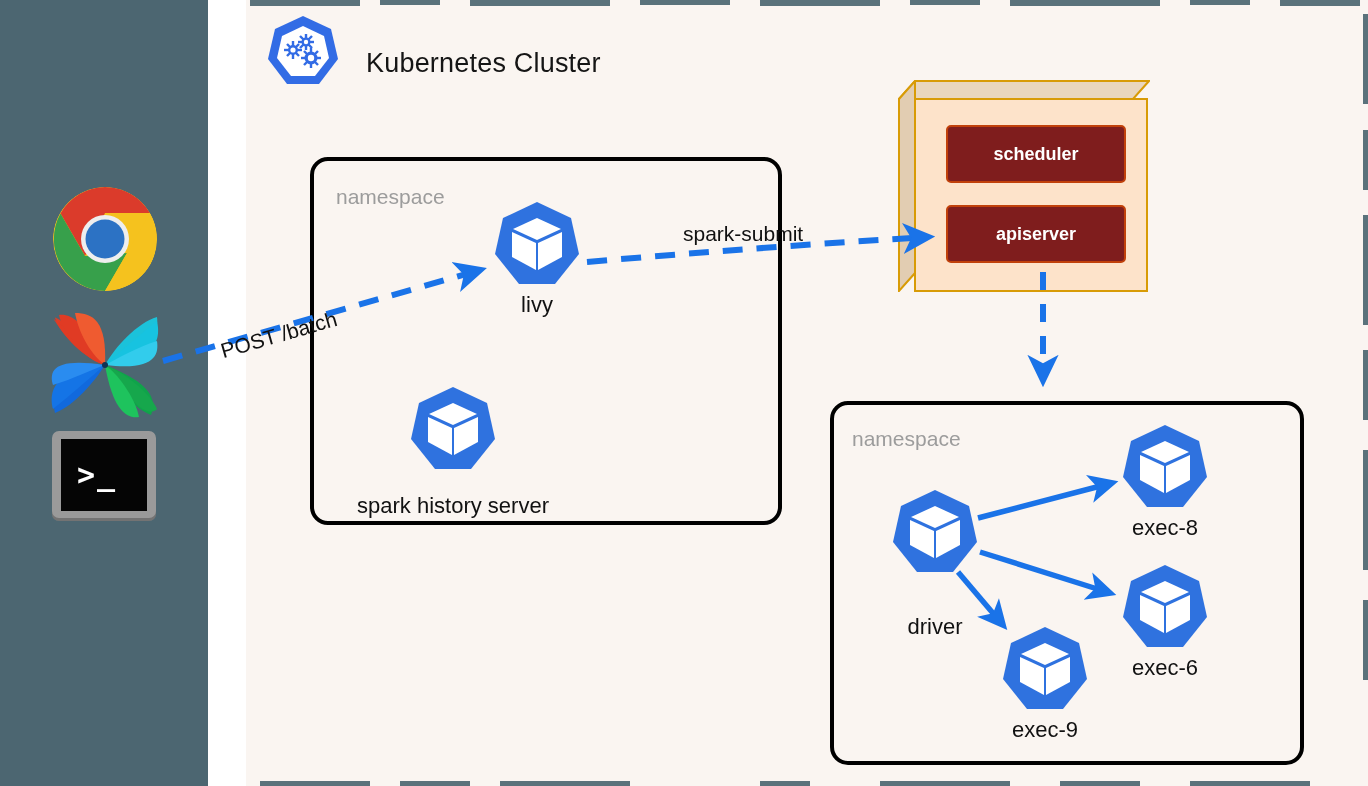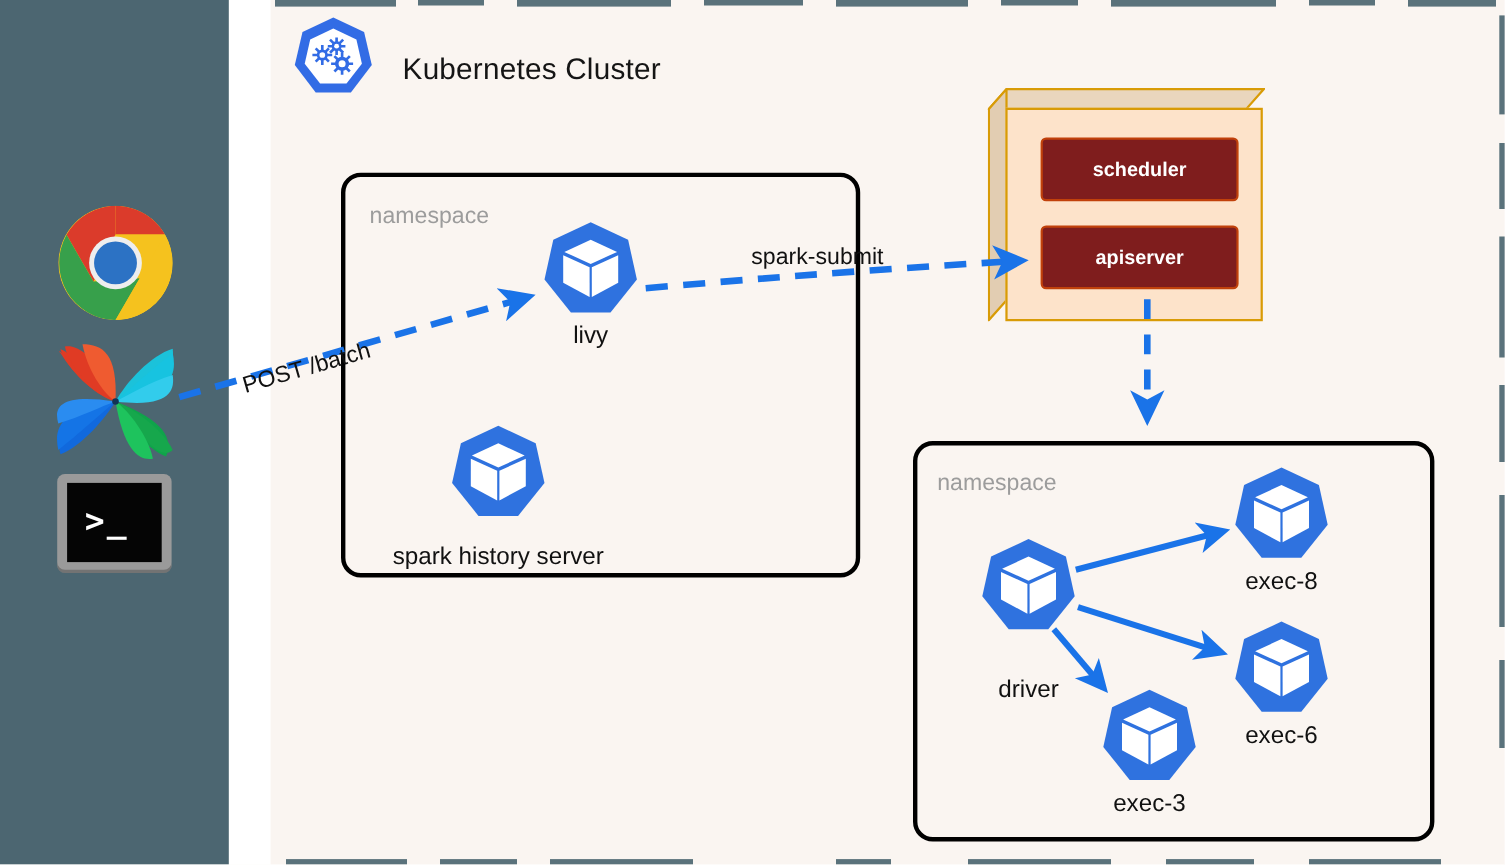--- a/index.html
+++ b/index.html
@@ -375,21 +375,21 @@
 
   <div class="pod" style="left:1001px;top:625px;width:88px;height:88px;">
     <svg width="88" height="88" viewBox="0 0 88 88">
       <polygon points="44,2 78,18 86,54 62,84 26,84 2,54 10,18" fill="#2f72df"></polygon>
       <g fill="#ffffff">
         <polygon points="44,18 68,29 44,40 20,29"></polygon>
         <polygon points="19,32 43,43 43,70 19,57"></polygon>
         <polygon points="45,43 69,32 69,57 45,70"></polygon>
       </g>
     </svg>
-    <div class="pod-label" style="top:92px;">exec-3</div>
+    <div class="pod-label" style="top:92px;">exec-9</div>
   </div>
 
   <svg class="overlay">
     <defs>
       <marker id="ah" markerWidth="6" markerHeight="6" refX="4.2" refY="3" orient="auto">
         <path d="M0,0.4 L5.4,3 L0,5.6 L1.4,3 Z" fill="#1a73e8"></path>
       </marker>
       <marker id="ahs" markerWidth="6" markerHeight="6" refX="4.2" refY="3" orient="auto">
         <path d="M0,0.4 L5.4,3 L0,5.6 L1.4,3 Z" fill="#1a73e8"></path>
       </marker>

